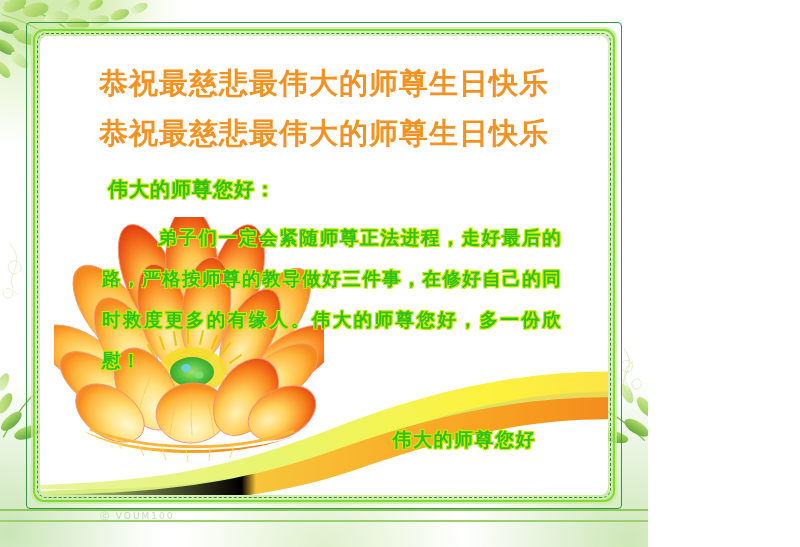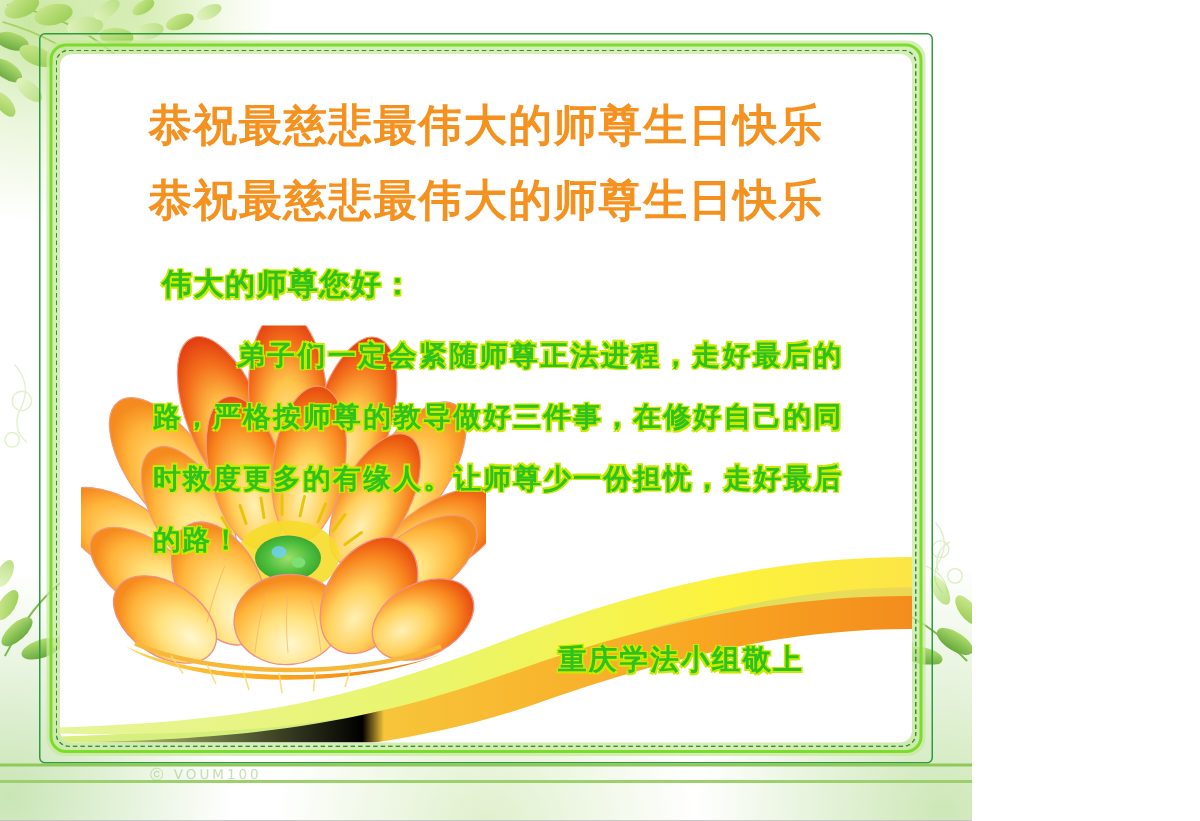--- a/index.html
+++ b/index.html
@@ -468,21 +468,21 @@
       </g>
     </svg>
 
     <div class="titles">
       <div class="title-line">恭祝最慈悲最伟大的师尊生日快乐</div>
       <div class="title-line">恭祝最慈悲最伟大的师尊生日快乐</div>
     </div>
 
     <div class="letter">
       <div class="salutation">伟大的师尊您好：</div>
-      <div class="body-p">弟子们一定会紧随师尊正法进程，走好最后的路，严格按师尊的教导做好三件事，在修好自己的同时救度更多的有缘人。让师尊少一份担忧，走好最后的路！</div>
+      <div class="body-p">弟子们一定会紧随师尊正法进程，走好最后的路，严格按师尊的教导做好三件事，在修好自己的同时救度更多的有缘人。伟大的师尊您好，多一份欣慰！</div>
     </div>
 
-    <div class="signature">重庆学法小组敬上</div>
+    <div class="signature">伟大的师尊您好</div>
   </div>
 
   <div class="watermark">ⓒ VOUM100</div>
 
 </div>
 
 </body></html>

